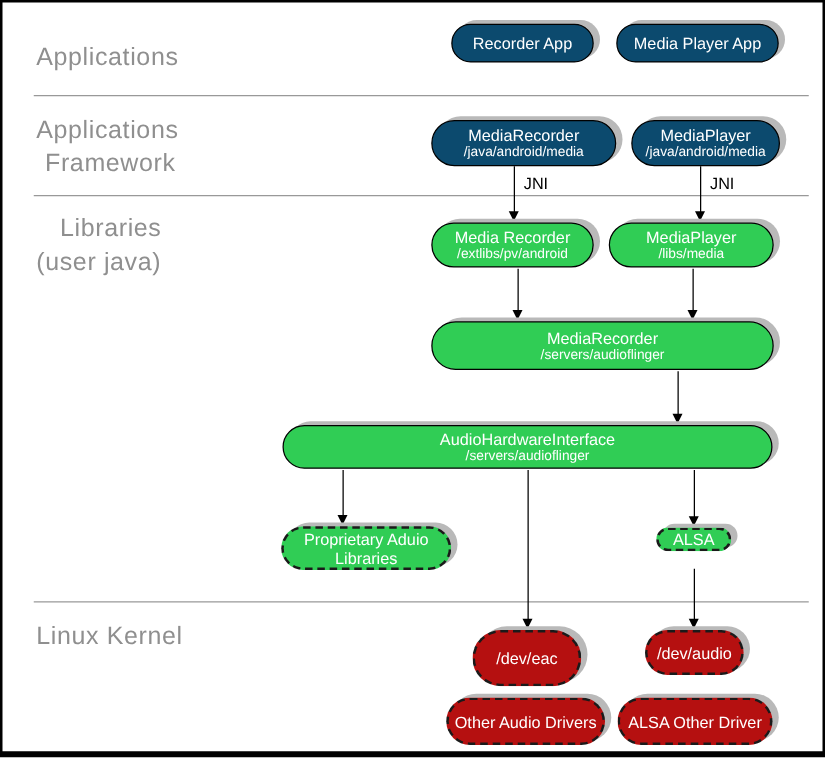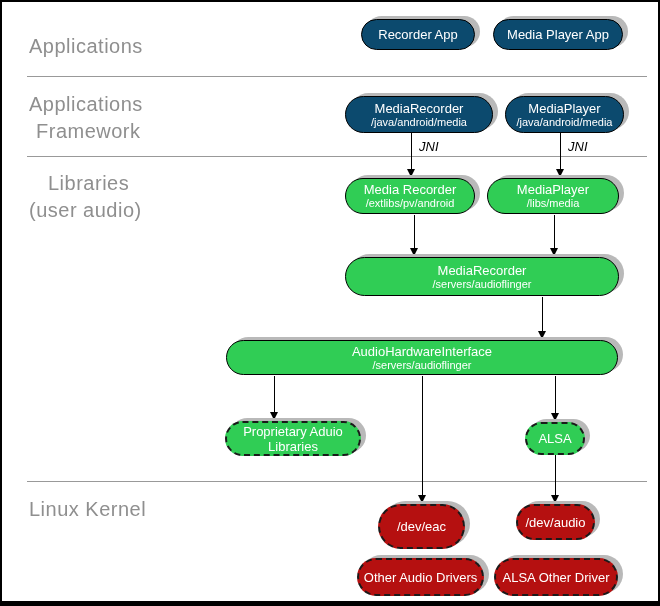--- a/index.html
+++ b/index.html
@@ -24,36 +24,36 @@
   .blue{background:#0c4a6e;}
   .green{background:#30cd55;}
   .red{background:#b51010;}
   .dashed{border:2px dashed #1a1a1a;}
   .aline{position:absolute;width:1px;background:#000;}
   .ahead{
     position:absolute;width:0;height:0;
     border-left:4px solid transparent;border-right:4px solid transparent;
     border-top:8px solid #000;
   }
-  .jni{position:absolute;color:#000;font-size:13px;font-style:italic;}
+  .jni{position:absolute;color:#000;font-size:13px;}
 </style>
 </head>
 <body>
 
 <div class="stage">
 
   <div class="sep" style="top:74px"></div>
   <div class="sep" style="top:154px"></div>
   <div class="sep" style="top:479px"></div>
 
   <div class="layer-label" style="left:27px;top:31px">Applications</div>
   <div class="layer-label" style="left:27px;top:89px">Applications</div>
   <div class="layer-label" style="left:34px;top:116px">Framework</div>
   <div class="layer-label" style="left:46px;top:168px">Libraries</div>
-  <div class="layer-label" style="left:27px;top:195px">(user audio)</div>
+  <div class="layer-label" style="left:27px;top:195px">(user java)</div>
   <div class="layer-label" style="left:27px;top:494px">Linux Kernel</div>
 
   <div class="node blue" style="left:359px;top:17px;width:114px;height:31px">
     <span class="title">Recorder App</span>
   </div>
   <div class="node blue" style="left:491px;top:17px;width:130px;height:31px">
     <span class="title">Media Player App</span>
   </div>
 
   <div class="node blue" style="left:343px;top:94px;width:148px;height:37px">
@@ -103,21 +103,21 @@
   <div class="aline" style="left:272px;top:374px;height:37px"></div>
   <div class="ahead" style="left:268px;top:410px"></div>
   <div class="aline" style="left:553px;top:374px;height:38px"></div>
   <div class="ahead" style="left:549px;top:411px"></div>
   <div class="aline" style="left:420px;top:374px;height:120px"></div>
   <div class="ahead" style="left:416px;top:493px"></div>
 
   <div class="node green dashed" style="left:223px;top:419px;width:136px;height:35px">
     <span class="title wrap">Proprietary Aduio Libraries</span>
   </div>
-  <div class="node green dashed" style="left:523px;top:420px;width:60px;height:33px">
+  <div class="node green dashed" style="left:523px;top:420px;width:60px;height:19px">
     <span class="title">ALSA</span>
   </div>
 
   <div class="aline" style="left:553px;top:453px;height:41px"></div>
   <div class="ahead" style="left:549px;top:493px"></div>
 
   <div class="node red dashed" style="left:376px;top:502px;width:87px;height:45px">
     <span class="title">/dev/eac</span>
   </div>
   <div class="node red dashed" style="left:514px;top:502px;width:79px;height:36px">

